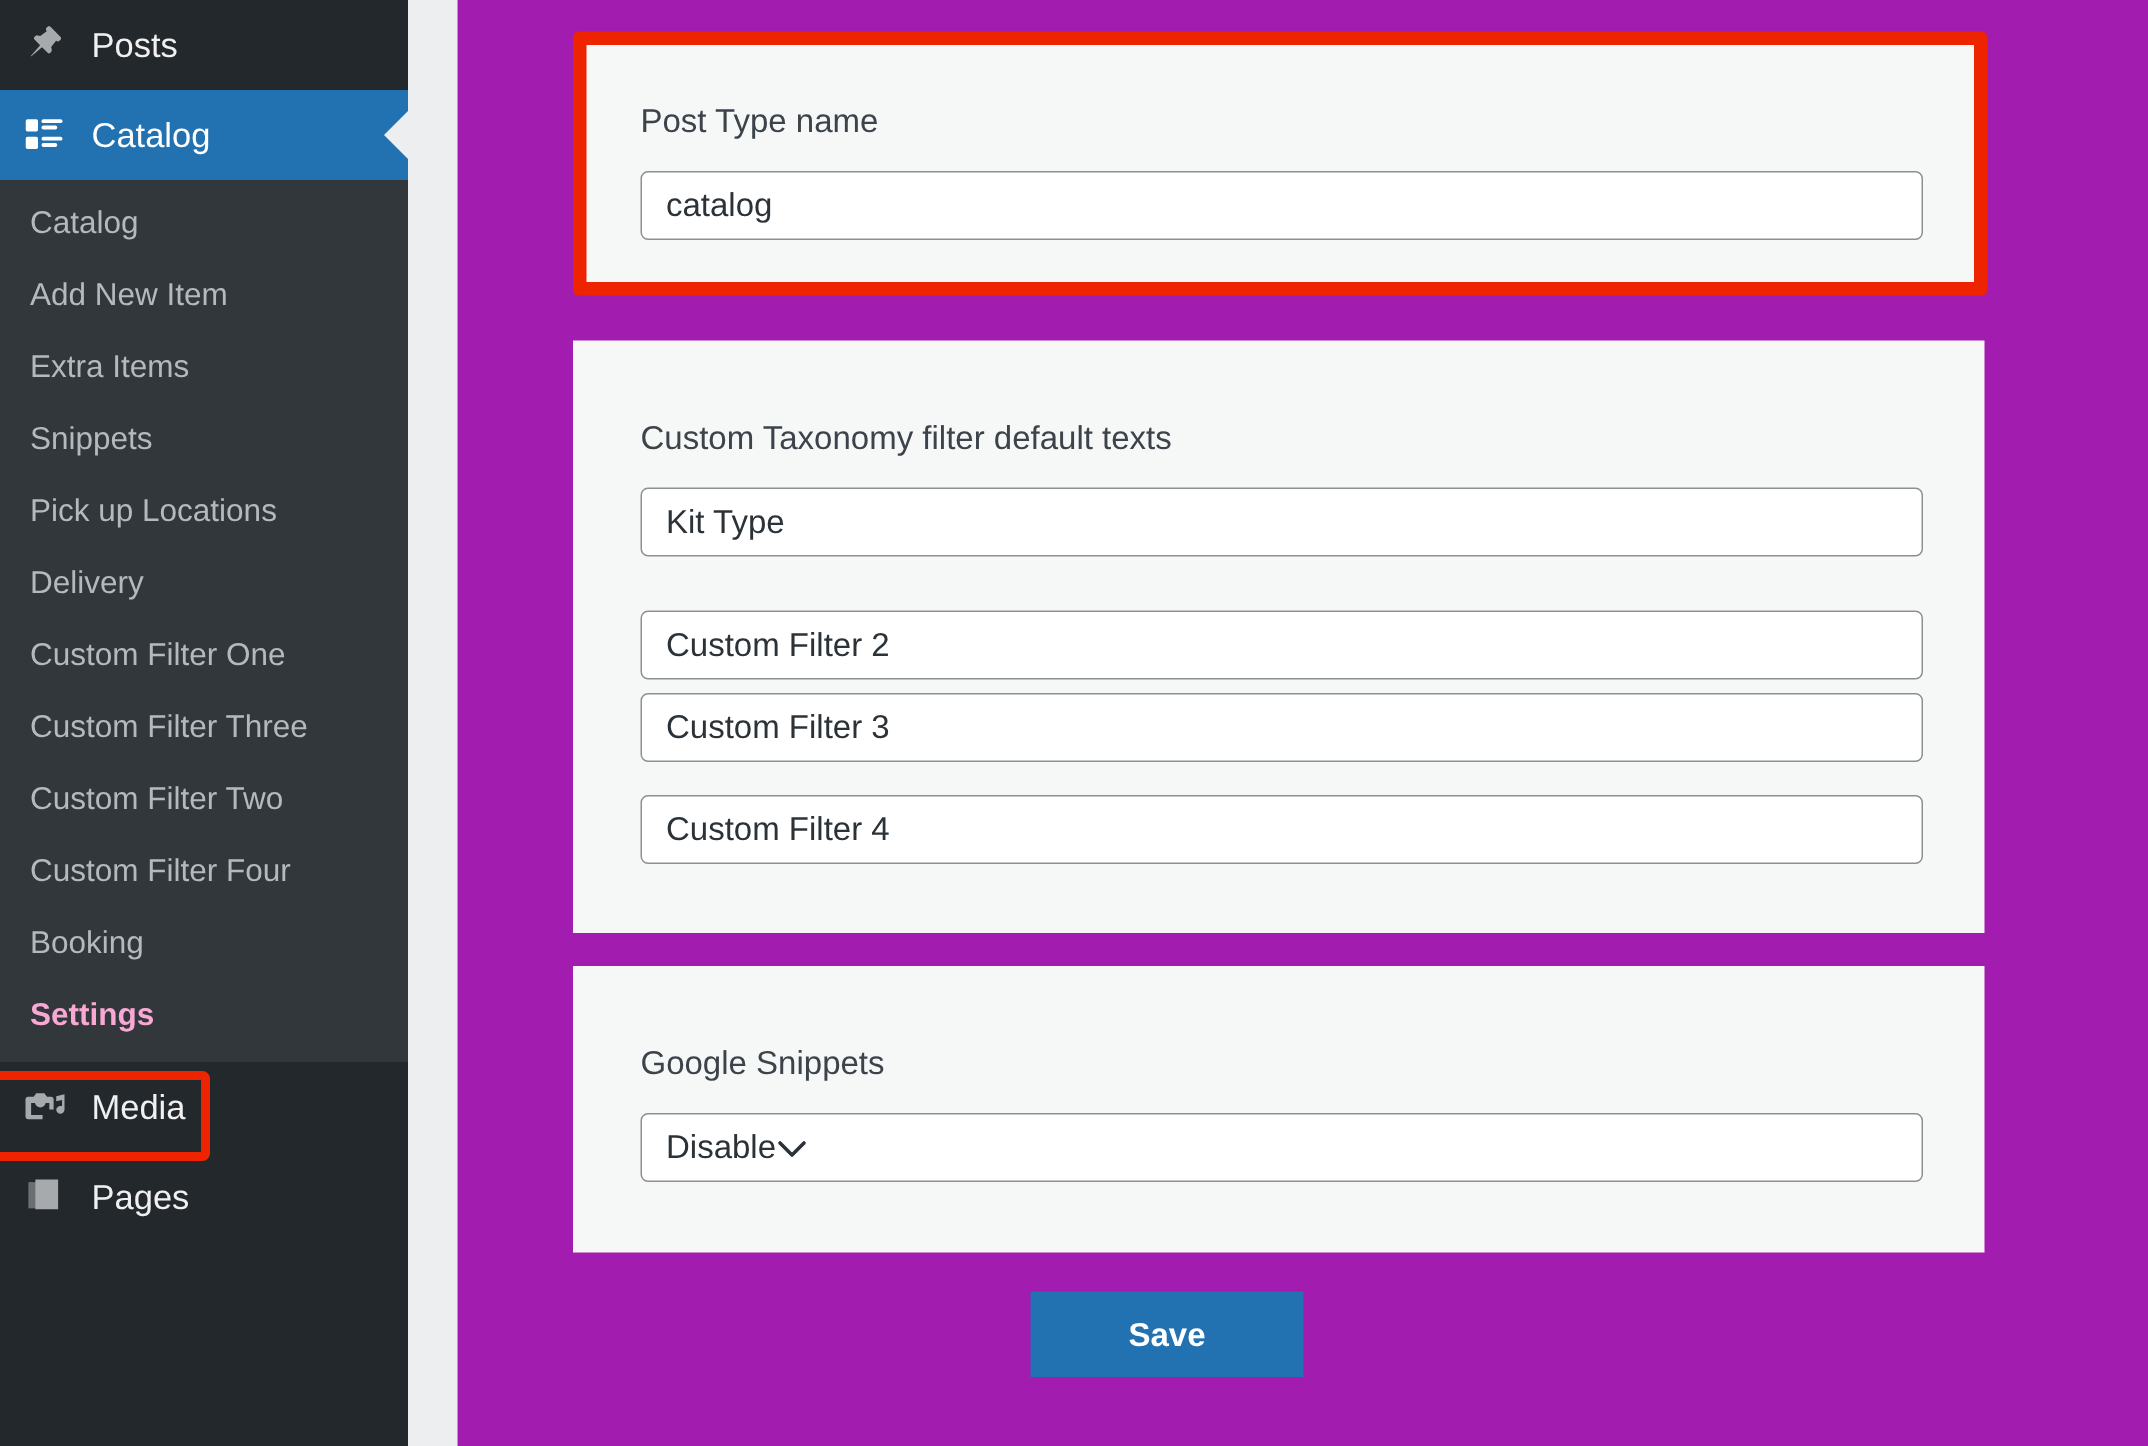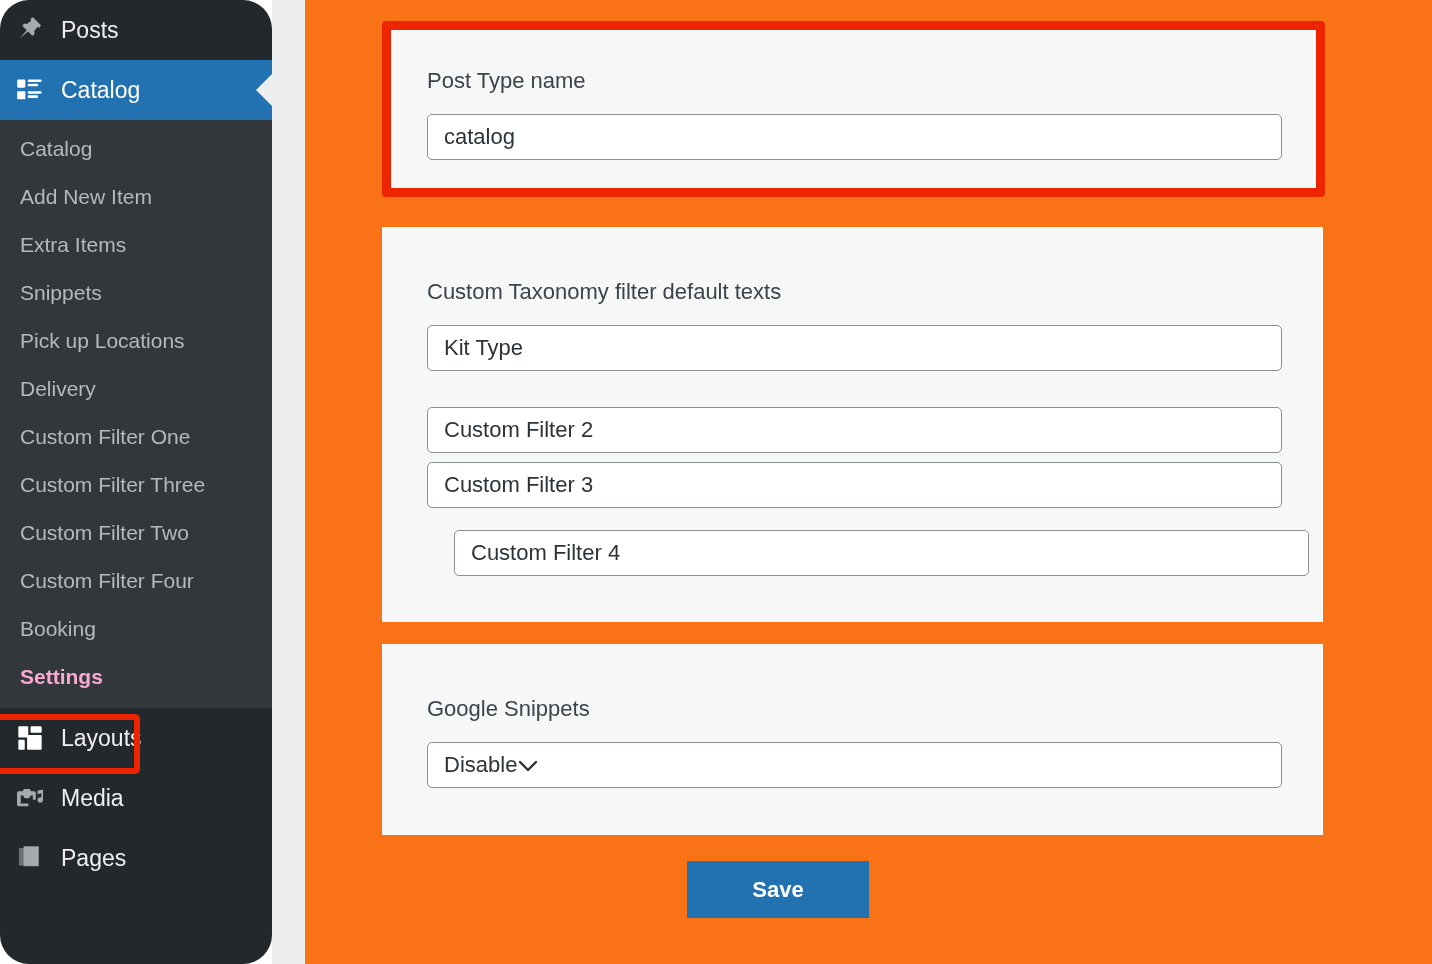--- a/index.html
+++ b/index.html
@@ -11,21 +11,20 @@
     font-family: "Liberation Sans", sans-serif;
   }
 
   #root { position: relative; width: 1432px; height: 964px; }
 
   
   #sidebar {
     position: absolute; left: 0; top: 0;
     width: 272px; height: 964px;
     background: #23282d;
-    border-radius: 29px;
   }
   #sidebar-gutter {
     position: absolute; left: 272px; top: 0;
     width: 33px; height: 964px;
     background: #eceeef;
   }
 
   .top-item {
     position: relative;
     height: 60px;
@@ -85,21 +84,21 @@
     border: 6px solid #ee2400;
     border-radius: 5px;
     pointer-events: none;
   }
 
   
   #main {
     position: absolute;
     left: 305px; top: 0;
     width: 1127px; height: 964px;
-    background: #f97316;
+    background: #a21caf;
   }
 
   .panel {
     position: absolute;
     left: 77px;
     width: 941px;
     background: #f6f7f7;
   }
   #panel-posttype { top: 29px;  height: 160px; }
   #panel-taxonomy { top: 227px; height: 395px; }
@@ -127,21 +126,21 @@
     display: flex;
     align-items: center;
     padding: 0 16px;
     color: #2c3338;
     font-size: 22px;
   }
   #panel-posttype .field { top: 85px; }
   #tax-1 { top: 98px; }
   #tax-2 { top: 180px; }
   #tax-3 { top: 235px; }
-  #tax-4 { top: 303px; margin-left: 27px; }
+  #tax-4 { top: 303px; }
   #snippet-select { top: 98px; justify-content: flex-start; }
   #snippet-select .chev {
     font-size: 24px;
     color: #2c3338;
     line-height: 1;
     font-family: "DejaVu Sans", sans-serif;
   }
 
   
   #posttype-highlight {
@@ -231,31 +230,20 @@
         <span>Custom Filter Four</span>
       </div>
       <div class="sub-item">
         <span>Booking</span>
       </div>
       <div class="sub-item current">
         <span>Settings</span>
       </div>
     </div>
 
-    <div class="top-item">
-      <span class="ic">
-        <svg width="28" height="28" viewBox="0 0 24 24" fill="#ffffff">
-          <rect x="2" y="2" width="8.5" height="9.5" rx="0.8"></rect>
-          <rect x="12.5" y="2" width="9.5" height="5.5" rx="0.8"></rect>
-          <rect x="2" y="13.5" width="5.5" height="8.5" rx="0.8"></rect>
-          <rect x="9.5" y="9.5" width="12.5" height="12.5" rx="0.8"></rect>
-        </svg>
-      </span>
-      <span class="lbl">Layouts</span>
-    </div>
 
     <div class="top-item">
       <span class="ic">
         <svg width="30" height="30" viewBox="0 0 24 24" fill="#a7aaad">
           <path d="M3 6.5h3l1.3-1.8h4.4L13 6.5h2.2c.8 0 1.4.6 1.4 1.4v5.4h-2.3V9.9H4.6v6.4h6.1v2.2H3c-.8 0-1.4-.6-1.4-1.4V7.9c0-.8.6-1.4 1.4-1.4z"></path>
           <circle cx="9.5" cy="9.3" r="2.9"></circle>
           <path d="M18 6.2l4.4-1v8.3c0 1.2-1 2.1-2.2 2.1s-2.2-.9-2.2-2.1 1-2.1 2.2-2.1c.3 0 .6.1.9.2V8.2l-3.1.7z"></path>
         </svg>
       </span>
       <span class="lbl">Media</span>

